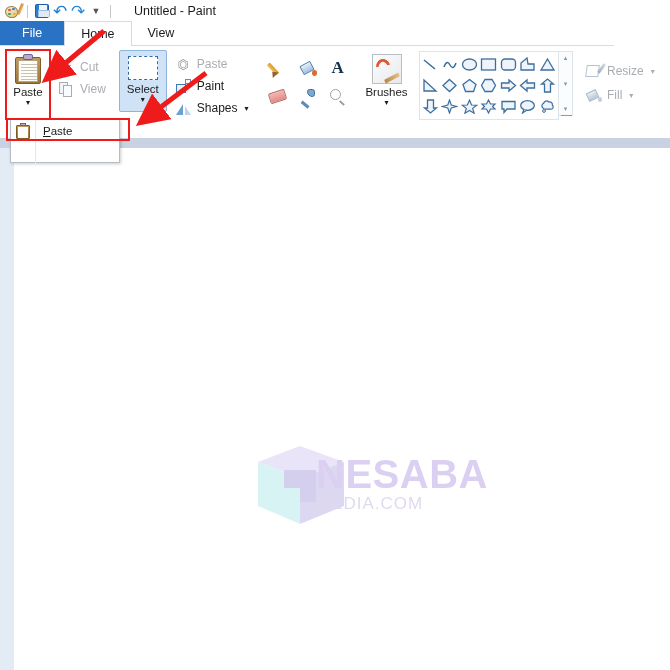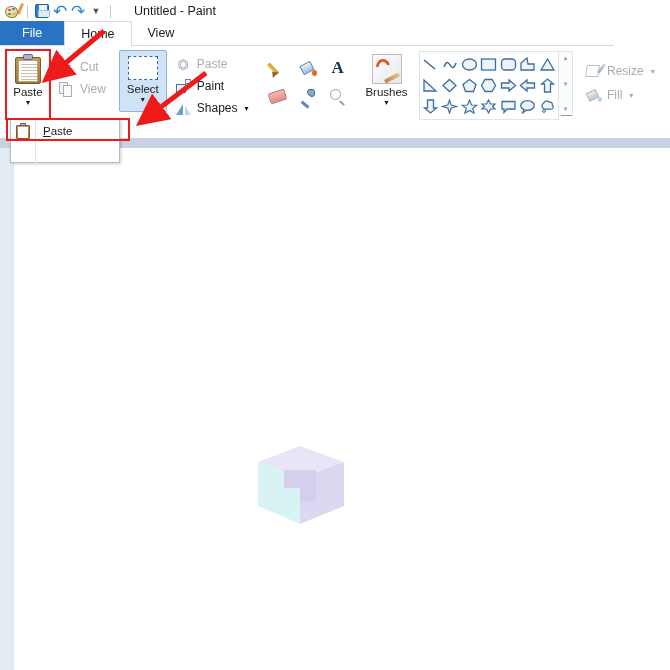--- a/index.html
+++ b/index.html
@@ -572,20 +572,24 @@
   <div class="canvas-area">
     <div class="canvas-sheet">
 
       <div class="watermark">
         <svg class="wm-cube" viewBox="0 0 96 84">
           <polygon points="4,18 46,2 90,18 46,34" fill="#b9a8e8"></polygon>
           <polygon points="4,18 46,34 46,80 4,62" fill="#7fd8d8"></polygon>
           <polygon points="46,34 90,18 90,62 46,80" fill="#8f7fd6"></polygon>
           <path d="M30,26 L62,26 L62,58 L46,58 L46,44 L30,44 Z" fill="#6f62c4"></path>
         </svg>
+        <div class="wm-text">
+          <div class="wm-title">NESABA</div>
+          <div class="wm-sub">MEDIA.COM</div>
+        </div>
       </div>
 
     </div>
   </div>
 
   <div class="paste-menu">
     <div class="pm-divider"></div>
     <div class="pm-item">
       <div class="pm-ico">
         <span class="pm-clip">

